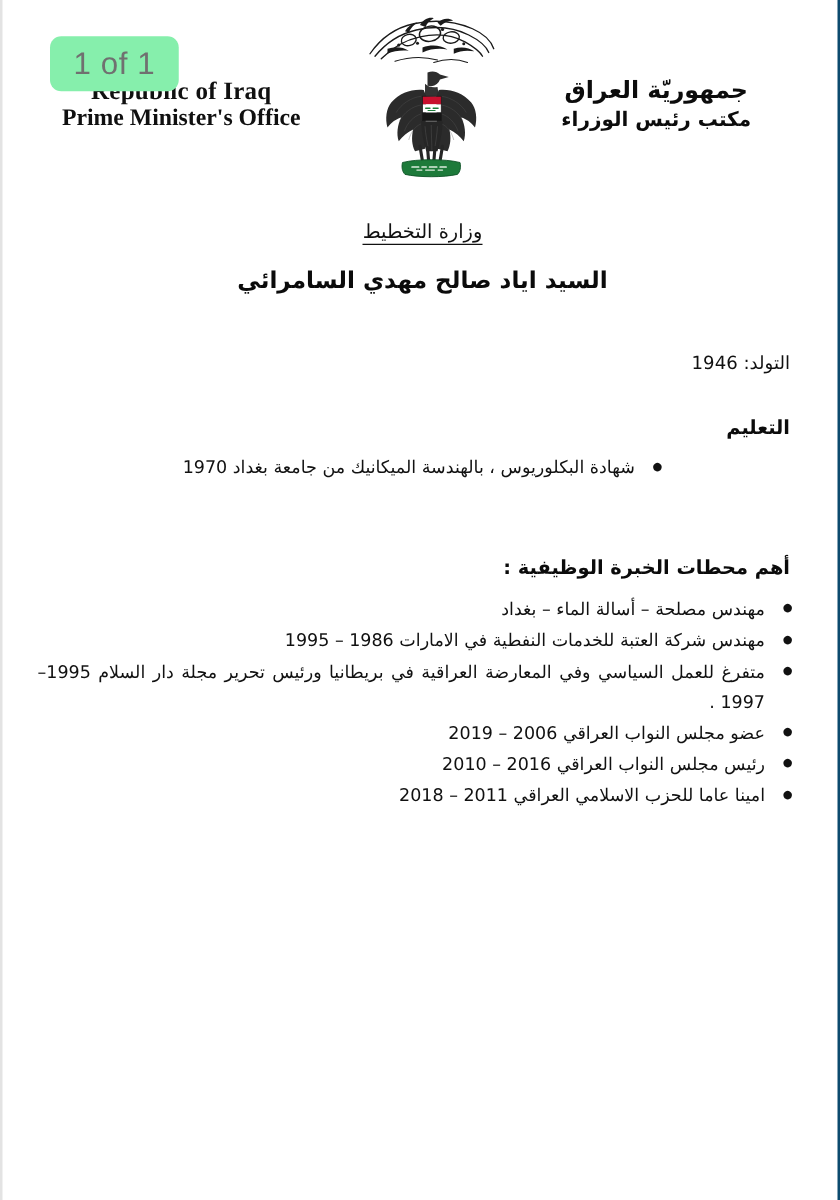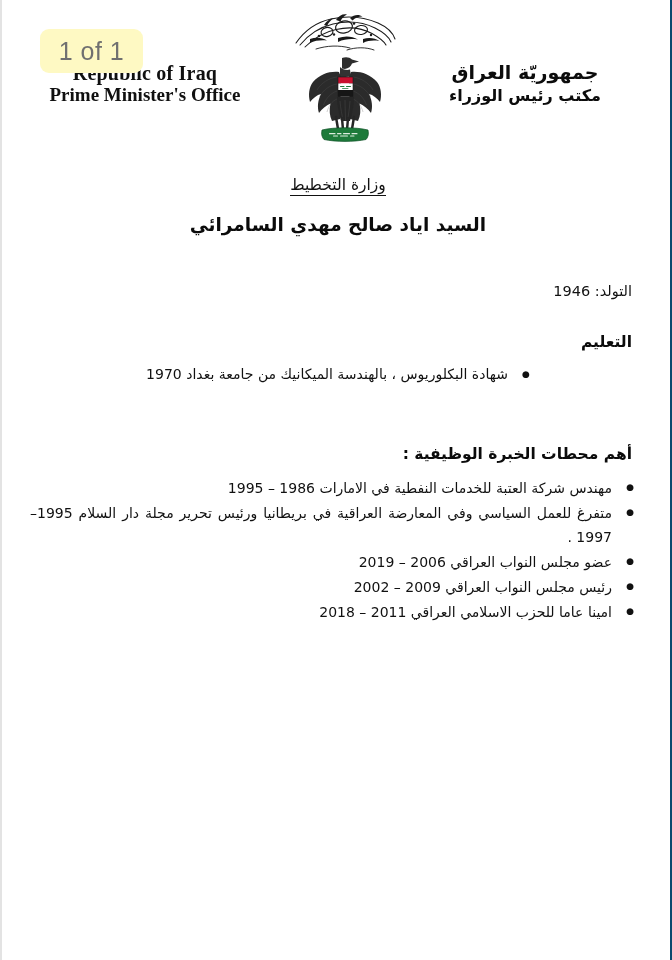--- a/index.html
+++ b/index.html
@@ -111,21 +111,21 @@
     height: 92px;
   }
 
   
   #page-badge {
     position: absolute;
     left: 38px;
     top: 29px;
     width: 103px;
     height: 44px;
-    background: #fef9c3;
+    background: #86efac;
     border-radius: 9px;
     display: flex;
     align-items: center;
     justify-content: center;
     direction: ltr;
     z-index: 40;
   }
   #page-badge-label {
     font-family: "Liberation Sans", "DejaVu Sans", sans-serif;
     font-size: 25px;
@@ -398,21 +398,22 @@
 
     <ul id="education-list" class="bullets">
       <li>
         <span class="edu-inner">شهادة البكلوريوس ، بالهندسة الميكانيك  من جامعة بغداد 1970</span>
       </li>
     </ul>
 
     <div id="experience-heading" class="right-line section-heading">أهم محطات الخبرة الوظيفية  :</div>
 
     <ul id="experience-list" class="bullets">
+      <li>مهندس مصلحة  – أسالة الماء – بغداد</li>
       <li>مهندس شركة العتبة للخدمات النفطية في الامارات 1986 – 1995</li>
       <li class="wide">متفرغ للعمل السياسي وفي المعارضة العراقية في بريطانيا ورئيس تحرير مجلة دار السلام 1995– 1997 .</li>
       <li>عضو مجلس النواب العراقي 2006 – 2019</li>
-      <li>رئيس مجلس النواب العراقي 2009 – 2002</li>
+      <li>رئيس مجلس النواب العراقي 2016 – 2010</li>
       <li>امينا عاما للحزب الاسلامي العراقي 2011 – 2018</li>
     </ul>
   </div>
 
 </div>
 
 </body></html>

